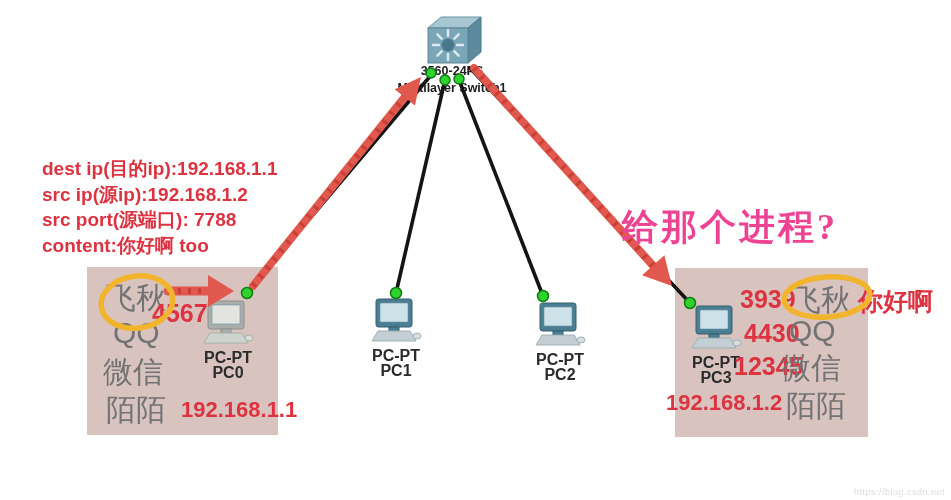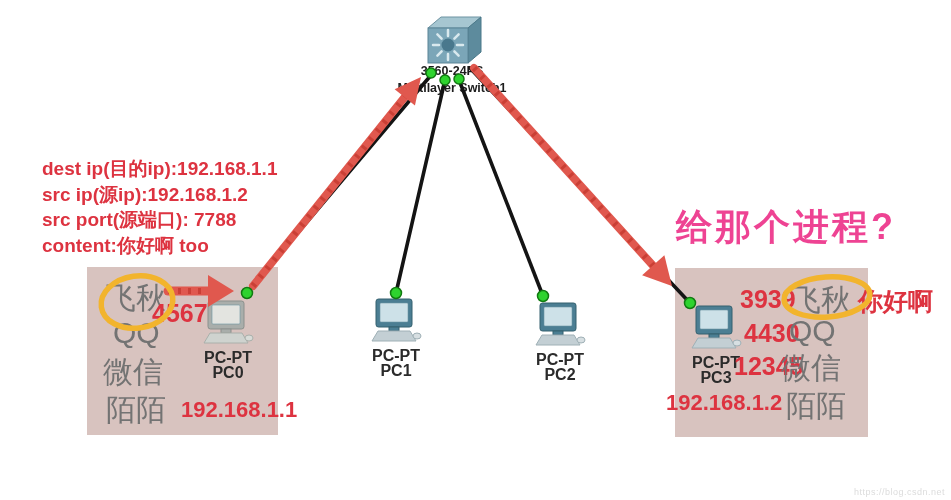--- a/index.html
+++ b/index.html
@@ -145,21 +145,21 @@
     </g>
   </svg>
 
   <div class="ann note" style="left:42px;top:132px;margin-top:24px;">
     <div>dest ip(目的ip):192.168.1.1</div>
     <div>src ip(源ip):192.168.1.2</div>
     <div>src port(源端口): 7788</div>
     <div>content:你好啊 too</div>
   </div>
 
-  <div class="ann question" style="left:676px;top:203px;">给那个进程?</div>
+  <div class="ann question" style="left:622px;top:203px;font-family:Liberation Serif, serif;">给那个进程?</div>
 
   <div class="ann black-app app30" style="left:106px;top:278px;">飞秋</div>
   <div class="ann black-app app30" style="left:113px;top:316px;">QQ</div>
   <div class="ann black-app app30" style="left:103px;top:352px;">微信</div>
   <div class="ann black-app app30" style="left:106px;top:390px;">陌陌</div>
   <div class="ann red num25" style="left:152px;top:299px;text-align:center;">4567</div>
   <div class="ann red ip22" style="left:181px;top:385px;margin-top:12px;">192.168.1.1</div>
 
   <div class="ann red num25" style="left:740px;top:285px;">3939</div>
   <div class="ann black-app app30" style="left:791px;top:280px;">飞秋</div>

